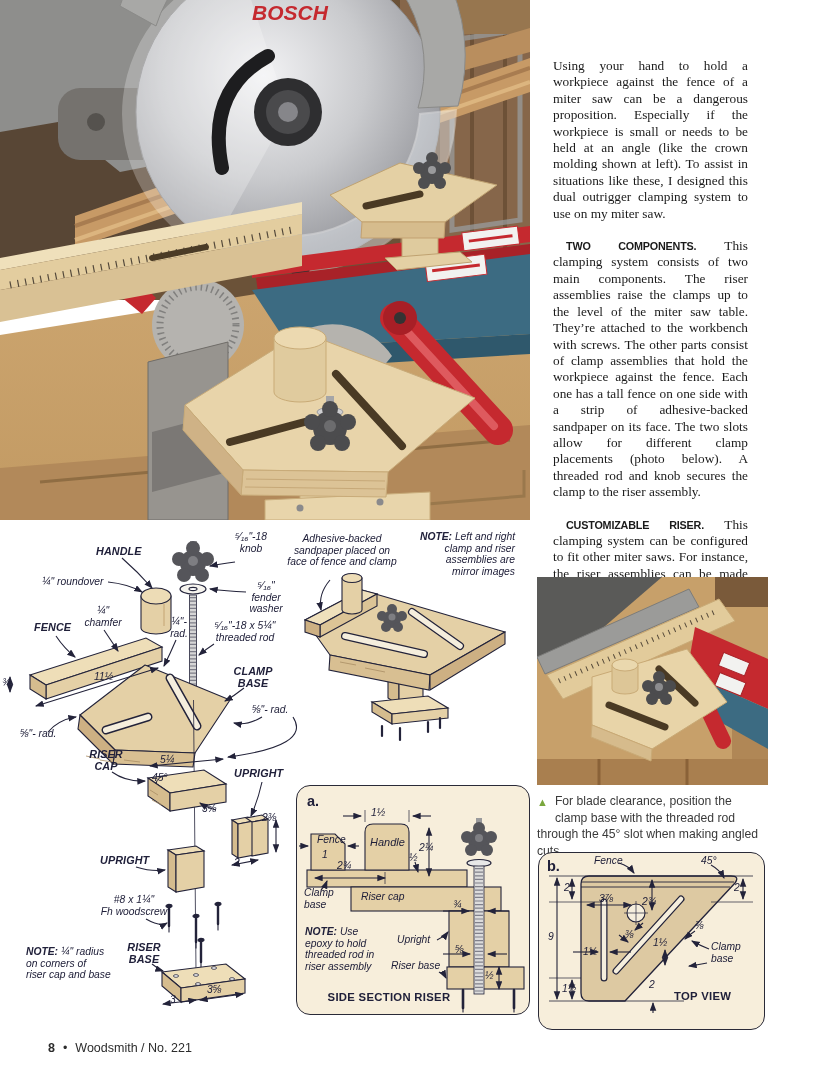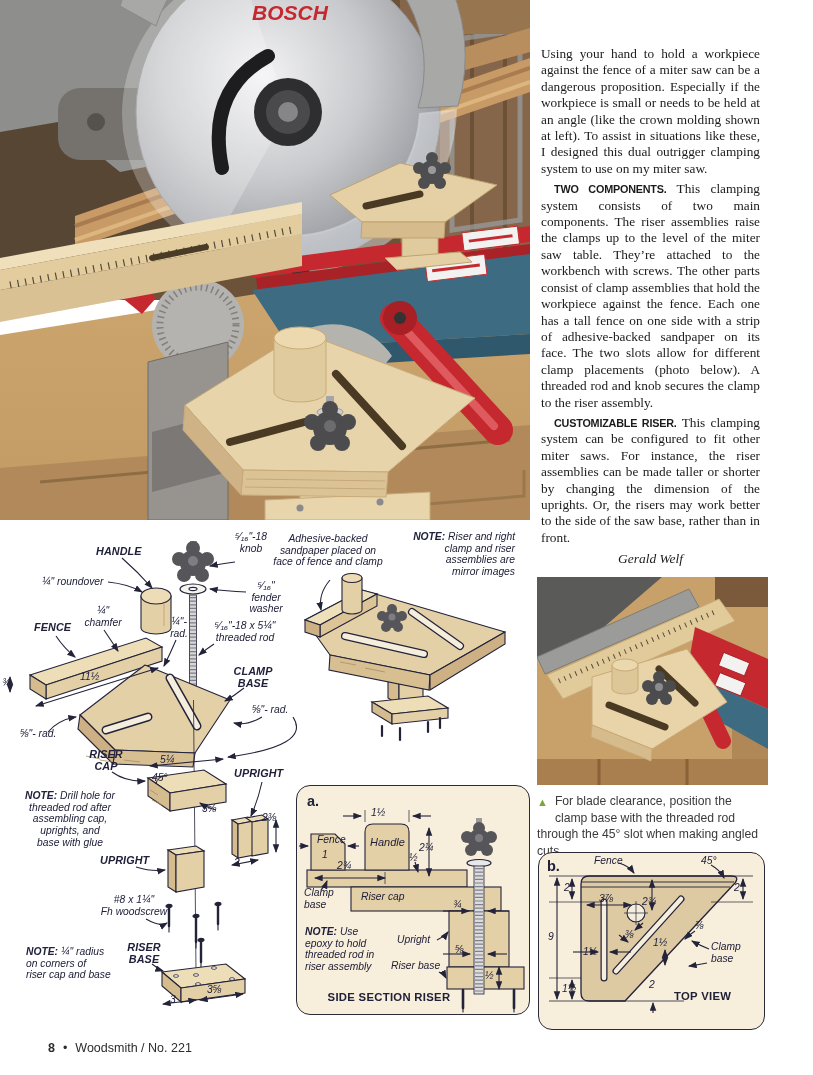--- a/index.html
+++ b/index.html
@@ -5,21 +5,21 @@
   html,body{margin:0;padding:0;}
   body{width:813px;height:1075px;position:relative;background:#ffffff;
        font-family:"Liberation Sans",sans-serif;color:#1a1a1a;overflow:hidden;}
   .abs{position:absolute;}
   svg{display:block;}
 
   
   .article{left:537px;top:42px;width:227px;}
   .article h1{margin:0 0 5px 0;font-size:17.5px;letter-spacing:-0.4px;
               color:#17749f;font-weight:bold;white-space:nowrap;}
-  .article p{margin:4px;font-family:"Liberation Serif",serif;font-size:13.3px;
+  .article p{margin:16px;font-family:"Liberation Serif",serif;font-size:13.3px;
              line-height:16.4px;text-align:justify;}
   .lead{font-family:"Liberation Sans",sans-serif;font-weight:bold;font-size:10.8px;
         letter-spacing:-0.2px;}
   .indent{text-indent:13px;}
   .byline{margin-top:2px;font-family:"Liberation Serif",serif;font-style:italic;
           font-size:13.5px;line-height:17px;text-align:center;}
 
   
   .caption{left:537px;top:793px;width:226px;font-size:12.2px;line-height:16.5px;
            color:#3a3a3a;}
@@ -424,53 +424,48 @@
 <div class="dlabel ctr" style="left:240px;top:60px;width:52px;">⁵⁄₁₆"
 fender
 washer</div>
 <div class="dlabel ctr" style="left:78px;top:85px;width:50px;">¼"
 chamfer</div>
 <div class="dlabel ctr" style="left:165px;top:96px;width:28px;">¼"-
 rad.</div>
 <div class="dlabel ctr" style="left:204px;top:100px;width:82px;">⁵⁄₁₆"-18 x 5¼"
 threaded rod</div>
 <div class="dlabel dpart" style="left:34px;top:101px;">FENCE</div>
-<div class="dlabel" style="left:80px;top:151px;">11½</div>
+<div class="dlabel" style="left:94px;top:151px;">11½</div>
 <div class="dlabel" style="left:2px;top:157px;">¾</div>
 <div class="dlabel dpart ctr" style="left:228px;top:145px;width:50px;">CLAMP
 BASE</div>
 <div class="dlabel" style="left:252px;top:184px;">⅝"- rad.</div>
 <div class="dlabel" style="left:20px;top:208px;">⅝"- rad.</div>
 <div class="dlabel dpart ctr" style="left:84px;top:228px;width:44px;">RISER
 CAP</div>
 <div class="dlabel" style="left:160px;top:234px;">5¼</div>
 <div class="dlabel" style="left:152px;top:252px;">45°</div>
 <div class="dlabel dpart" style="left:234px;top:247px;">UPRIGHT</div>
 <div class="dlabel" style="left:202px;top:283px;">3⅝</div>
 <div class="dlabel" style="left:262px;top:292px;">2⅜</div>
 <div class="dlabel" style="left:234px;top:337px;">2</div>
-<div class="dlabel ctr" style="left:10px;top:270px;width:120px;"><span class="b">NOTE:</span><span> Drill hole for
-threaded rod after
-assembling cap,
-uprights, and
-base with glue</span></div>
 <div class="dlabel dpart" style="left:100px;top:334px;">UPRIGHT</div>
 <div class="dlabel ctr" style="left:94px;top:374px;width:80px;">#8 x 1¼"
 Fh woodscrew</div>
 <div class="dlabel" style="left:26px;top:426px;width:112px;"><span class="b">NOTE:</span><span> ¼" radius
 on corners of
 riser cap and base</span></div>
 <div class="dlabel dpart ctr" style="left:120px;top:421px;width:48px;">RISER
 BASE</div>
 <div class="dlabel" style="left:170px;top:474px;">3</div>
 <div class="dlabel" style="left:207px;top:464px;">3⅝</div>
-<div class="dlabel ctr" style="left:264px;top:13px;width:128px;">Adhesive-backed
+<div class="dlabel ctr" style="left:278px;top:13px;width:128px;">Adhesive-backed
 sandpaper placed on
 face of fence and clamp</div>
-<div class="dlabel rt" style="left:395px;top:11px;width:120px;"><span class="b">NOTE:</span><span> Riser and right
+<div class="dlabel rt" style="left:395px;top:11px;width:120px;"><span class="b">NOTE:</span><span> Left and right
 clamp and riser
 assemblies are
 mirror images</span></div>
 </div>
 
 <div class="inset" style="left:296px;top:785px;width:234px;height:230px;">
 <svg class="abs" style="left:0;top:0;" width="231" height="227" viewBox="0 0 231 227">
   <defs>
     <marker id="m2" markerWidth="9" markerHeight="8" refX="7" refY="3" orient="auto-start-reverse">
       <path d="M0,0 L8,3 L0,6 Z" fill="#23233a"></path>

